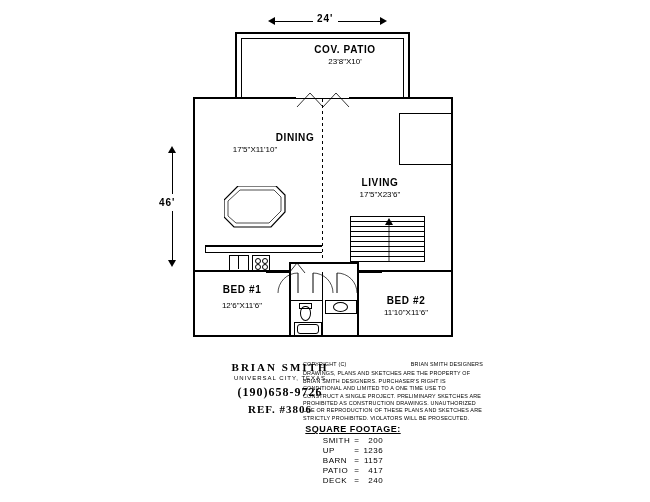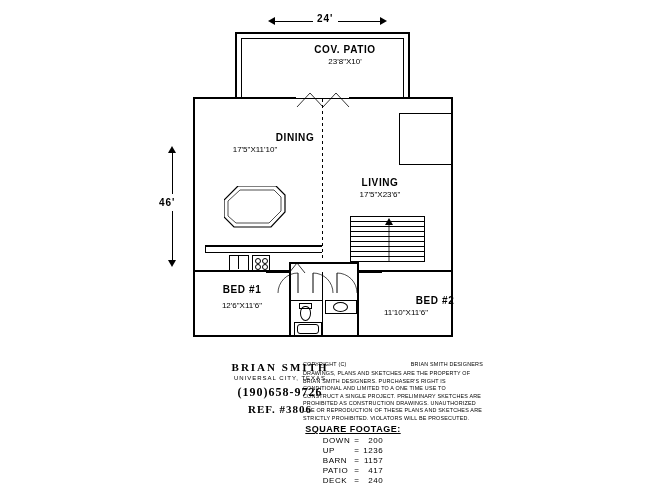--- a/index.html
+++ b/index.html
@@ -273,21 +273,21 @@
   <svg class="abs" style="left:288px; top:262px;" width="18" height="12" viewBox="0 0 18 12">
     <path d="M1 11 L9 1 L17 11" fill="none" stroke="#000" stroke-width="0.8"></path>
   </svg>
 
   <div class="thin" style="left:266px; top:272px; width:24px; height:1px;"></div>
   <div class="thin" style="left:358px; top:272px; width:24px; height:1px;"></div>
 
   <div class="room-name" style="left:196px; top:284px; width:92px;">BED #1</div>
   <div class="room-dim" style="left:196px; top:301px; width:92px;">12'6"X11'6"</div>
 
-  <div class="room-name" style="left:360px; top:295px; width:92px;padding-left:29px;">BED #2</div>
+  <div class="room-name" style="left:360px; top:295px; width:92px;">BED #2</div>
   <div class="room-dim" style="left:360px; top:308px; width:92px;">11'10"X11'6"</div>
 
   <div class="company" style="left:170px; top:361px;">
     <div class="name">BRIAN SMITH</div>
     <div class="city">UNIVERSAL CITY, TEXAS</div>
     <div class="phone">(190)658-9726</div>
     <div class="ref">REF. #3806</div>
   </div>
 
   <div class="legal" style="left:303px; top:361px;">
@@ -296,21 +296,21 @@
       <span>BRIAN SMITH DESIGNERS</span>
     </div>
     <div>DRAWINGS, PLANS AND SKETCHES ARE THE PROPERTY OF BRIAN SMITH DESIGNERS.  PURCHASER'S RIGHT IS CONDITIONAL AND LIMITED TO A ONE TIME USE TO CONSTRUCT A SINGLE PROJECT.  PRELIMINARY SKETCHES ARE PROHIBITED AS CONSTRUCTION DRAWINGS.  UNAUTHORIZED USE OR REPRODUCTION OF THESE PLANS AND SKETCHES ARE STRICTLY PROHIBITED.  VIOLATORS WILL BE PROSECUTED.</div>
   </div>
 
   <div class="sqft" style="left:278px; top:424px;">
     <div class="hdr">SQUARE FOOTAGE:</div>
     <table>
       <tbody>
         <tr>
-          <td class="lbl">DOWN</td>
+          <td class="lbl">SMITH</td>
           <td class="eq">=</td>
           <td class="val">200</td>
         </tr>
         <tr>
           <td class="lbl">UP</td>
           <td class="eq">=</td>
           <td class="val">1236</td>
         </tr>
         <tr>
           <td class="lbl">BARN</td>

